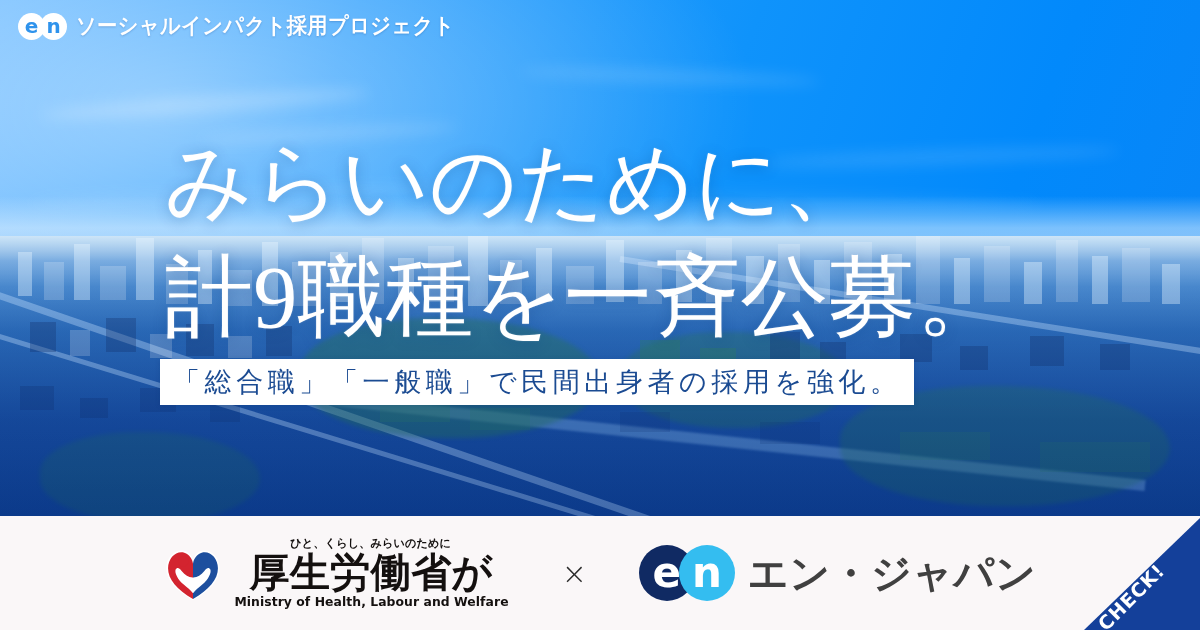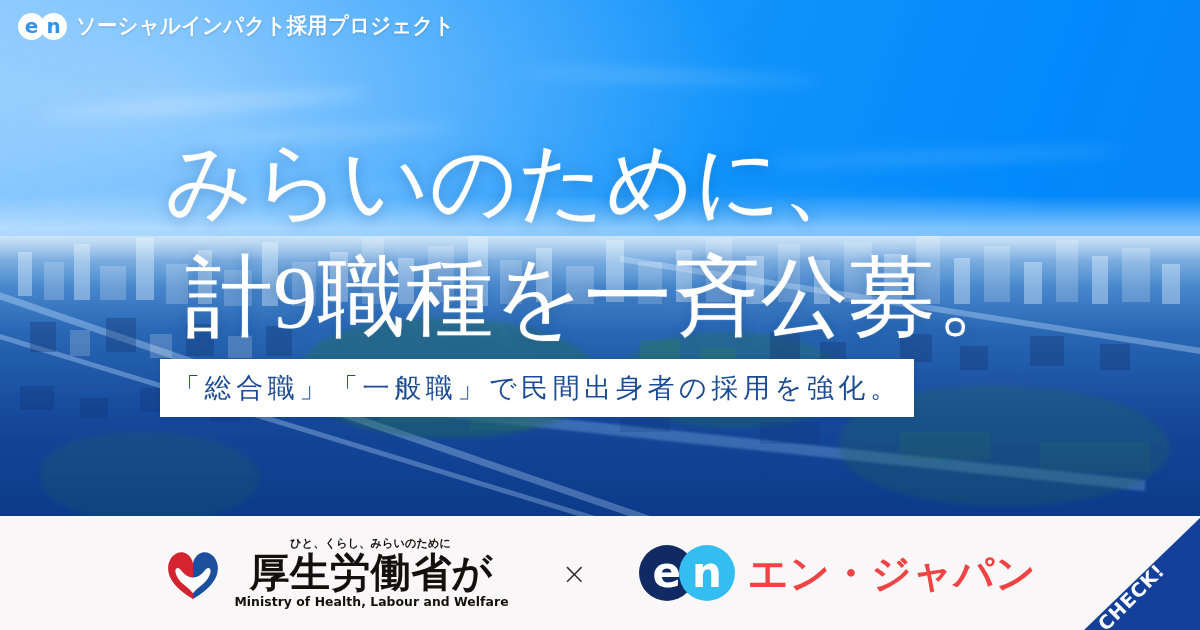--- a/index.html
+++ b/index.html
@@ -52,25 +52,25 @@
   .river{position:absolute;background:rgba(150,200,245,.35);transform-origin:left center;filter:blur(1px);}
 
   
   .headline{
     position:absolute;left:165px;top:124px;width:900px;
     font-family:"Liberation Serif","DejaVu Serif",serif;
     color:#ffffff;font-weight:400;letter-spacing:.012em;
     text-shadow:0 2px 14px rgba(10,60,130,.30), 0 0 2px rgba(255,255,255,.25);
   }
   .hl-line{font-size:86px;line-height:116px;white-space:nowrap;}
-  .hl-line.l2{font-size:88px;margin-left:20px;}
+  .hl-line.l2{font-size:88px;}
 
   
   .subbar{
-    position:absolute;left:160px;top:359px;height:58px;
+    position:absolute;left:160px;top:359px;height:46px;
     background:#ffffff;display:flex;align-items:center;padding:0 13px;
     box-shadow:0 1px 5px rgba(6,40,100,.18);
   }
   .subbar .txt{
     font-family:"Liberation Serif","DejaVu Serif",serif;
     font-size:27px;color:#1b4b92;letter-spacing:.17em;white-space:nowrap;
   }
 
   
   .topbar{position:absolute;left:18px;top:11px;display:flex;align-items:center;gap:9px;}
@@ -102,21 +102,21 @@
   .mhlw-en{font-size:12.5px;color:#14100f;font-weight:700;letter-spacing:.005em;margin-top:4px;
     font-family:"DejaVu Sans",sans-serif;transform:scaleX(.99);}
   .xmark{font-size:30px;color:#2b2b2b;font-weight:300;font-family:"DejaVu Sans",sans-serif;}
   .enjp{display:flex;align-items:center;gap:13px;}
   .enjp .circ{
     width:56px;height:56px;border-radius:50%;display:flex;align-items:center;justify-content:center;
     font-family:"DejaVu Sans",sans-serif;font-weight:700;font-size:42px;line-height:1;color:#ffffff;
   }
   .enjp .circ.e{background:#102a63;}
   .enjp .circ.n{background:#34bdf0;margin-left:-16px;}
-  .enjp .name{font-size:40px;font-weight:700;color:#ef4444;letter-spacing:.01em;
+  .enjp .name{font-size:40px;font-weight:700;color:#404040;letter-spacing:.01em;
     font-family:"Liberation Sans","DejaVu Sans",sans-serif;white-space:nowrap;}
 
   
   .ribbon{
     position:absolute;right:0;bottom:0;width:116px;height:112px;overflow:hidden;
   }
   .ribbon .tri{
     position:absolute;right:0;bottom:0;width:0;height:0;
     border-left:116px solid transparent;border-bottom:112px solid #14409a;
   }

